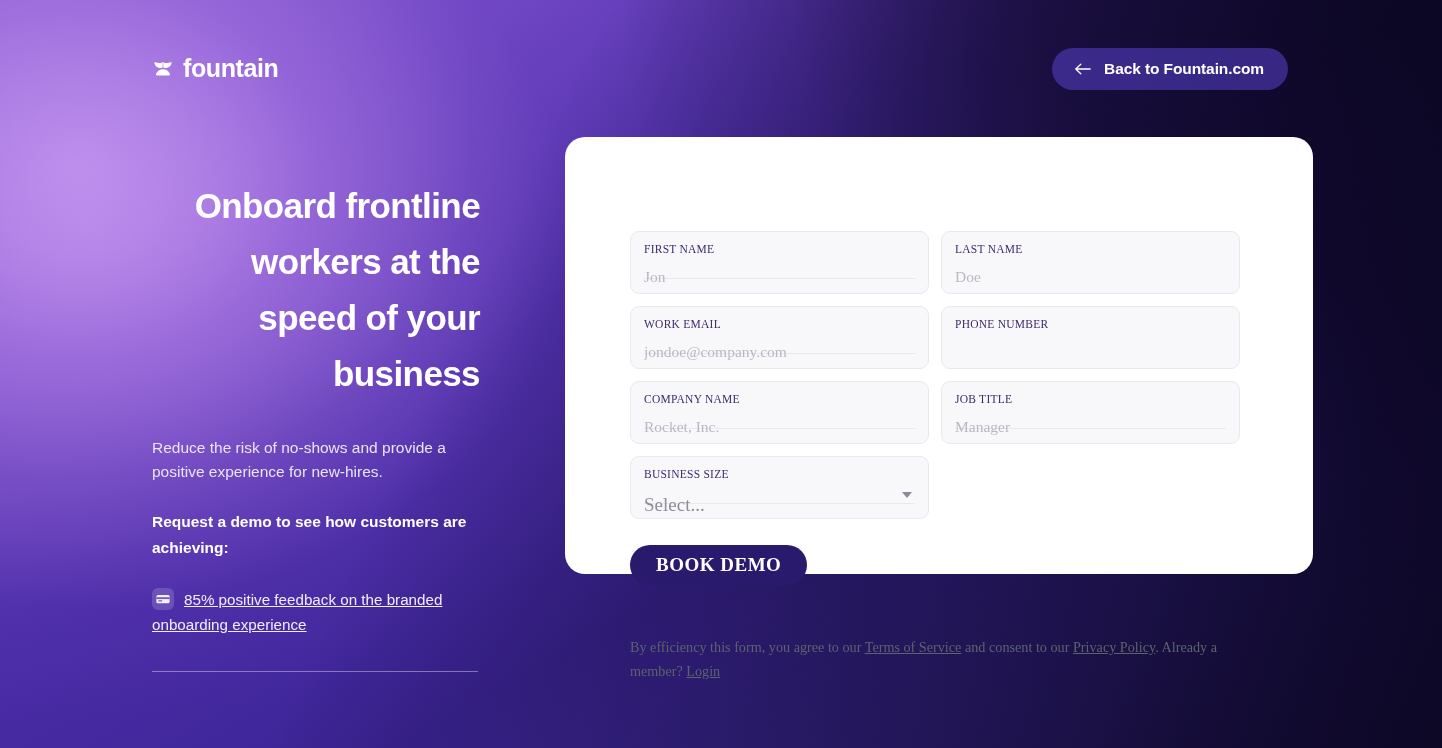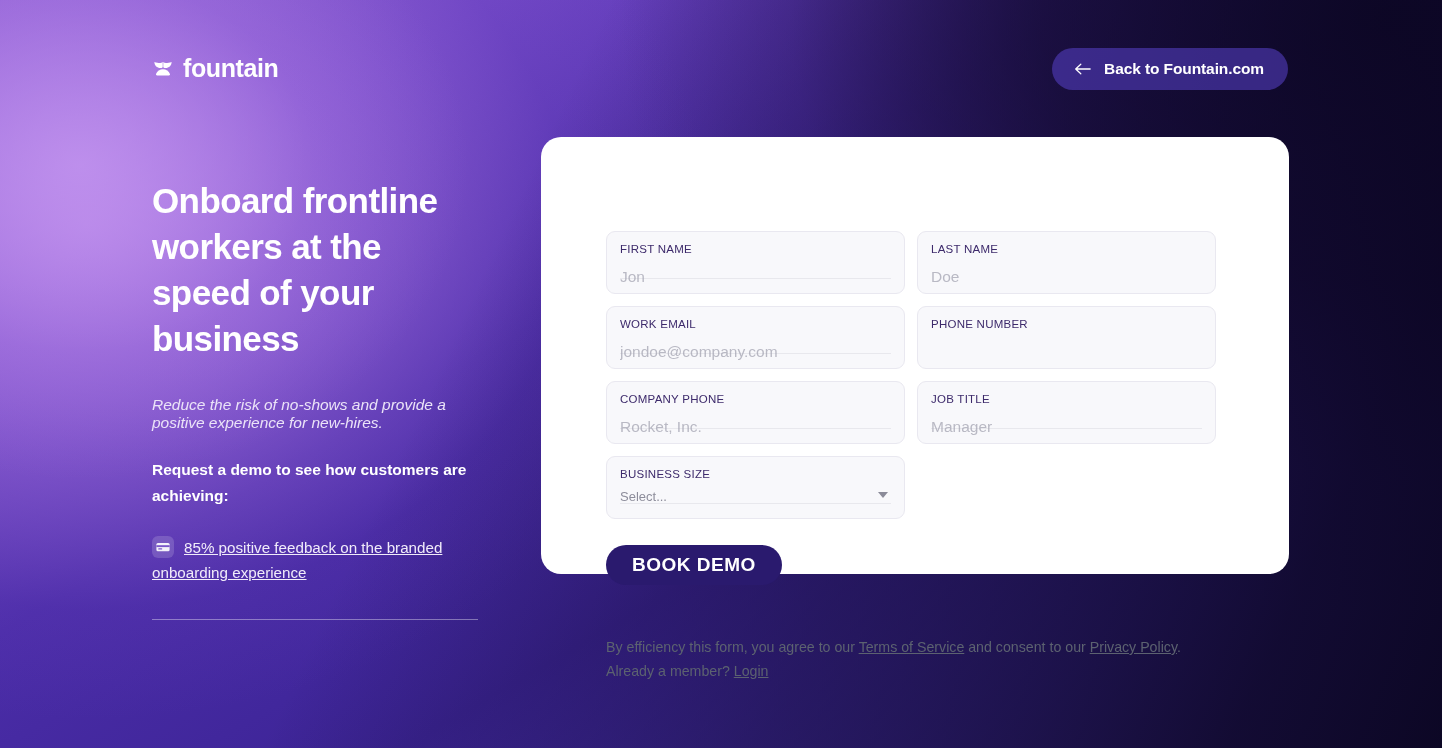--- a/index.html
+++ b/index.html
@@ -77,32 +77,32 @@
 
   
   .left {
     position: absolute;
     left: 152px; top: 178px;
     width: 328px;
   }
   .headline {
     color: #ffffff;
     font-size: 35px;
-    line-height: 46px;
+    line-height: 56px;
     font-weight: 700;
     letter-spacing: -0.6px;
+    text-align: right;
   }
   .subhead {
     margin-top: 34px;
     color: #ebe3f8;
     font-size: 15.5px;
-    line-height: 18px;
+    line-height: 24px;
     font-weight: 400;
     width: 312px;
-    font-style: italic;
   }
   .request-line {
     margin-top: 25px;
     color: #ffffff;
     font-size: 15.5px;
     line-height: 26px;
     font-weight: 700;
     width: 320px;
   }
   .benefits { margin-top: 26px; }
@@ -128,24 +128,25 @@
   .divider {
     margin-top: 34px;
     width: 326px;
     height: 1px;
     background: rgba(255,255,255,0.38);
   }
 
   
   .card {
     position: absolute;
-    left: 541px; top: 137px;
+    left: 565px; top: 137px;
     width: 748px; height: 437px;
     background: #ffffff;
     border-radius: 20px;
+    font-family: Liberation Serif, serif;
   }
   .form {
     position: absolute;
     left: 65px; top: 94px;
     width: 610px;
   }
   .row {
     display: flex;
     gap: 12px;
     margin-bottom: 12px;
@@ -190,22 +191,22 @@
   .select-caret {
     position: absolute;
     right: 16px; bottom: 20px;
     width: 0; height: 0;
     border-left: 5px solid transparent;
     border-right: 5px solid transparent;
     border-top: 6px solid #8b8b99;
     pointer-events: none;
   }
   .select-value {
-    margin-top: 6px;
-    font-size: 13px;
+    margin-top: 14px;
+    font-size: 19px;
     color: #8d8d9b;
     line-height: 20px;
   }
 
   .book-btn {
     margin-top: 14px;
     height: 40px;
     padding: 0 26px;
     border: none;
     border-radius: 20px;
@@ -303,21 +304,21 @@
             <div class="field-underline"></div>
           </div>
           <div class="field">
             <label class="field-label">PHONE NUMBER</label>
             <input class="field-input" type="tel" placeholder="" style="">
           </div>
         </div>
 
         <div class="row">
           <div class="field">
-            <label class="field-label">COMPANY PHONE</label>
+            <label class="field-label">COMPANY NAME</label>
             <input class="field-input" type="text" placeholder="Rocket, Inc." style="">
             <div class="field-underline"></div>
           </div>
           <div class="field">
             <label class="field-label">JOB TITLE</label>
             <input class="field-input" type="text" placeholder="Manager" style="">
             <div class="field-underline"></div>
           </div>
         </div>
 

